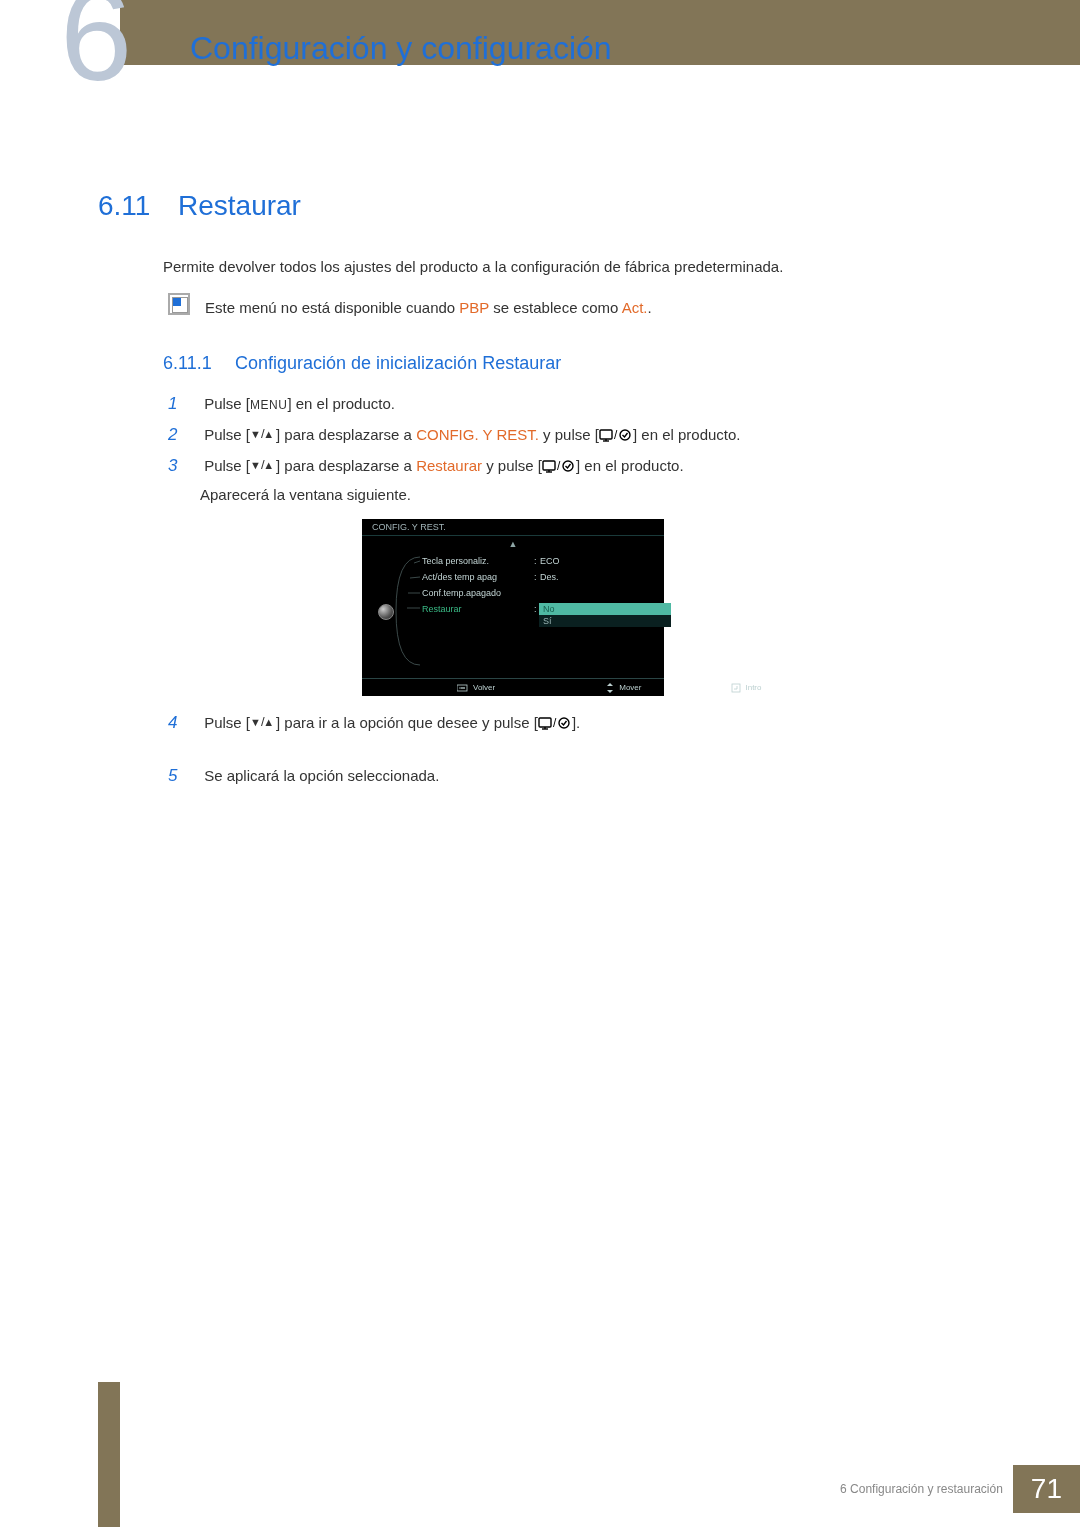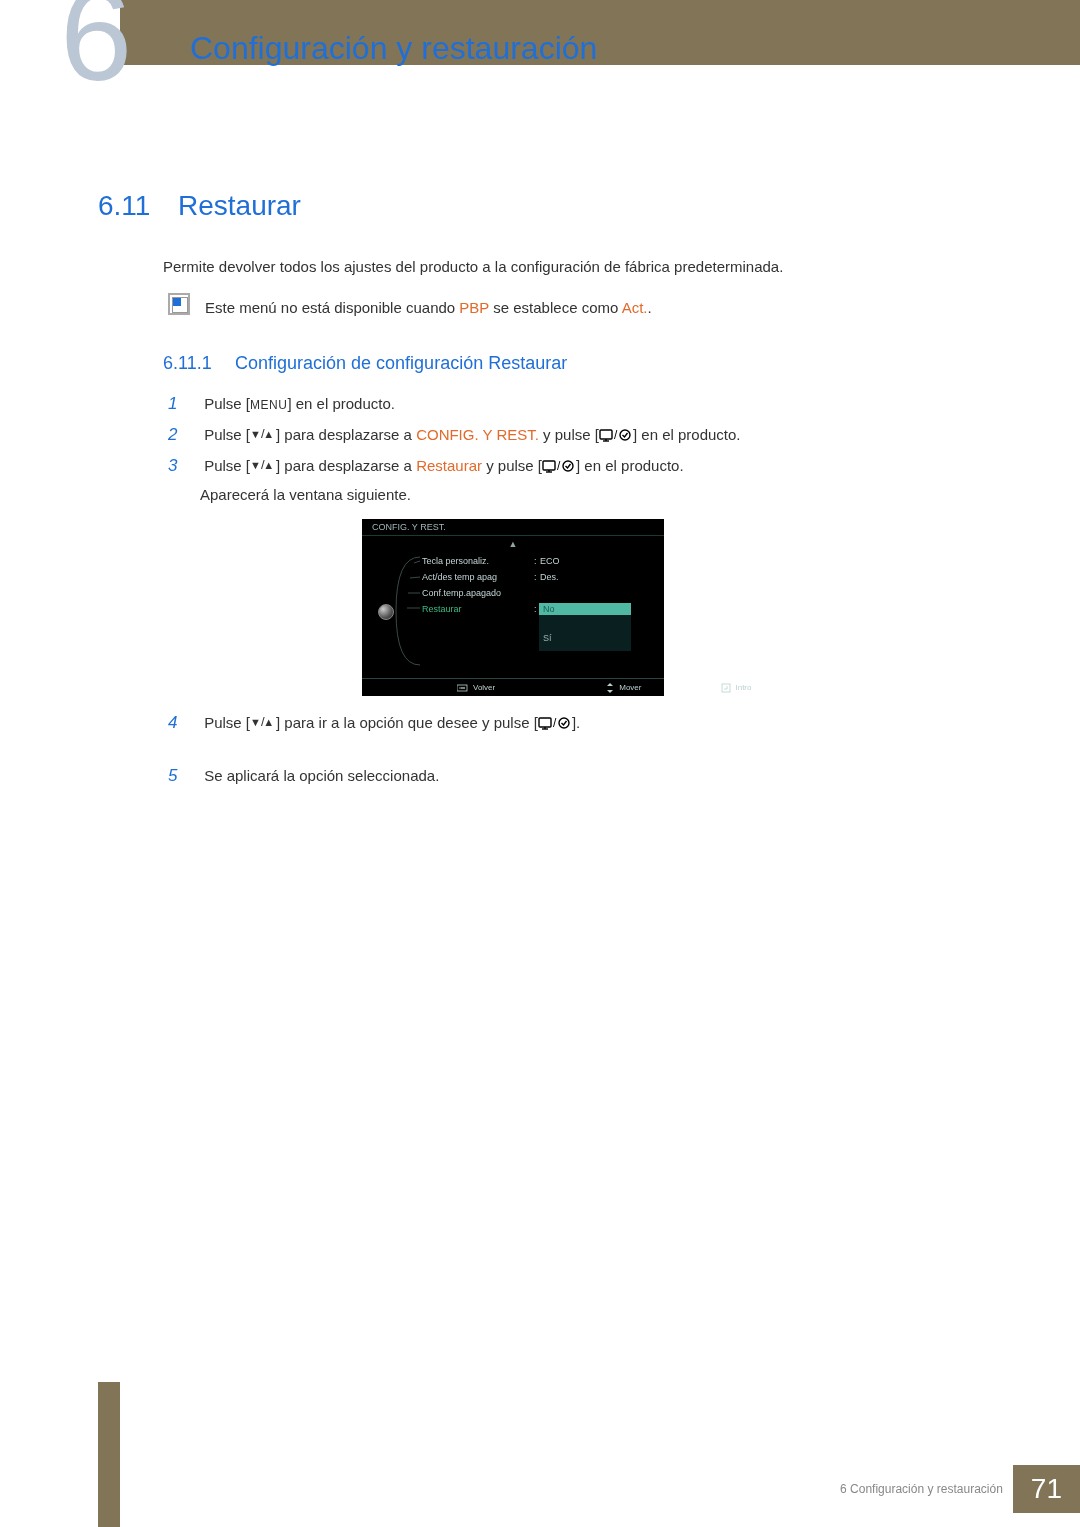--- a/index.html
+++ b/index.html
@@ -204,37 +204,37 @@
     }
     .osd-highlight {
       position: absolute;
       left: 60px;
       font-size: 9px;
       color: #39b884;
     }
     .osd-option-box {
       position: absolute;
       left: 177px;
-      width: 92px;
+      width: 132px;
       height: 24px;
       border-radius: 12px;
     }
     .osd-option-sel {
       background: #4fb9a3;
       color: #1a3030;
       font-size: 9px;
       padding: 1px 4px;
       height: 12px;
     }
     .osd-option-sel-text { color: #0d5040; opacity: 0.85; }
     .osd-option-unsel {
       background: #0a2020;
       color: #9bb5b5;
       font-size: 9px;
-      padding: 18px 4px;
+      padding: 1px 4px;
       height: 12px;
     }
     .osd-footer {
       position: absolute;
       bottom: 0;
       left: 0;
       right: 0;
       height: 18px;
       border-top: 1px solid #2a4545;
       display: flex;
@@ -244,21 +244,21 @@
     }
     .osd-footer-item {
       display: flex;
       align-items: center;
       gap: 4px;
       margin-left: 25px;
       padding-left: 40px;
     }
     .osd-footer-item:first-child { margin-left: 55px; }
     .osd-footer-item:nth-child(2) { margin-left: 70px; text-align: right; }
-    .osd-footer-item:nth-child(3) { margin-left: 40px; }
+    .osd-footer-item:nth-child(3) { margin-left: 50px; }
 
     
     .left-bar {
       position: absolute;
       left: 98px;
       bottom: 0;
       width: 22px;
       height: 145px;
       background: #827557;
     }
@@ -280,34 +280,34 @@
       font-size: 28px;
       padding: 8px 18px;
       font-weight: 400;
     }
   </style>
 </head>
 <body>
 
 <div class="top-bar"></div>
 <div class="big-6">6</div>
-<div class="chapter-title">Configuración y restauración</div>
+<div class="chapter-title">Configuración y configuración</div>
 
 <div class="section-num">6.11</div>
 <div class="section-title">Restaurar</div>
 
 <div class="body-text" style="top:256px; left:163px;">Permite devolver todos los ajustes del producto a la configuración de fábrica predeterminada.</div>
 
 <div class="note-icon"></div>
 <div class="body-text" style="top:297px; left:205px;">
   <span>Este menú no está disponible cuando </span><span class="orange">PBP</span><span> se establece como </span><span class="orange">Act.</span><span>.</span>
 </div>
 
 <div class="subsection-num">6.11.1</div>
-<div class="subsection-title">Configuración de configuración Restaurar</div>
+<div class="subsection-title">Configuración de inicialización Restaurar</div>
 
 <div class="step" style="top:394px; left:168px;">
   <span class="step-num">1</span>
   <span>Pulse [</span><span class="menu-label">MENU</span><span>] en el producto.</span>
 </div>
 
 <div class="step" style="top:425px; left:168px;">
   <span class="step-num">2</span>
   <span>Pulse [</span><span class="updn"><span class="updn-slash">/</span></span><span>] para desplazarse a </span><span class="orange">CONFIG. Y REST.</span><span> y pulse [</span><span class="btn-glyph"><svg width="34" height="14">
         <rect x="1" y="2" width="12" height="9" rx="1" fill="none" stroke="#000" stroke-width="1.4"></rect>

